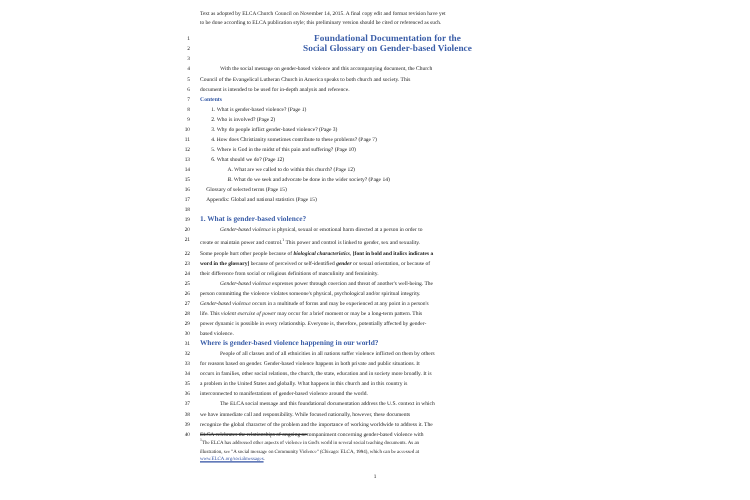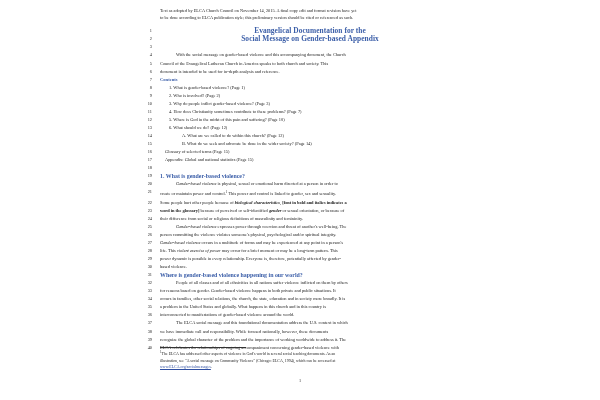--- a/index.html
+++ b/index.html
@@ -123,25 +123,25 @@
 <div class="page">
 
   <div class="doc-note">
     <div>Text as adopted by ELCA Church Council on November 14, 2015.   A final copy edit and format revision have yet</div>
     <div>to be done according to ELCA publication style; this preliminary version should be cited or referenced as such.</div>
   </div>
 
   <div class="lines">
       <div class="ln title-line">
         <span class="num">1</span>
-        <span class="txt">Evangelical Documentation for the</span>
+        <span class="txt">Foundational Documentation for the</span>
       </div>
       <div class="ln title-line">
         <span class="num">2</span>
-        <span class="txt">Social Message on Gender-based Appendix</span>
+        <span class="txt">Social Glossary on Gender-based Violence</span>
       </div>
       <div class="ln blank">
         <span class="num">3</span>
         <span class="txt"></span>
       </div>
       <div class="ln indent">
         <span class="num">4</span>
         <span class="txt">With the social message on gender-based violence and this accompanying document, the Church</span>
       </div>
       <div class="ln ">

